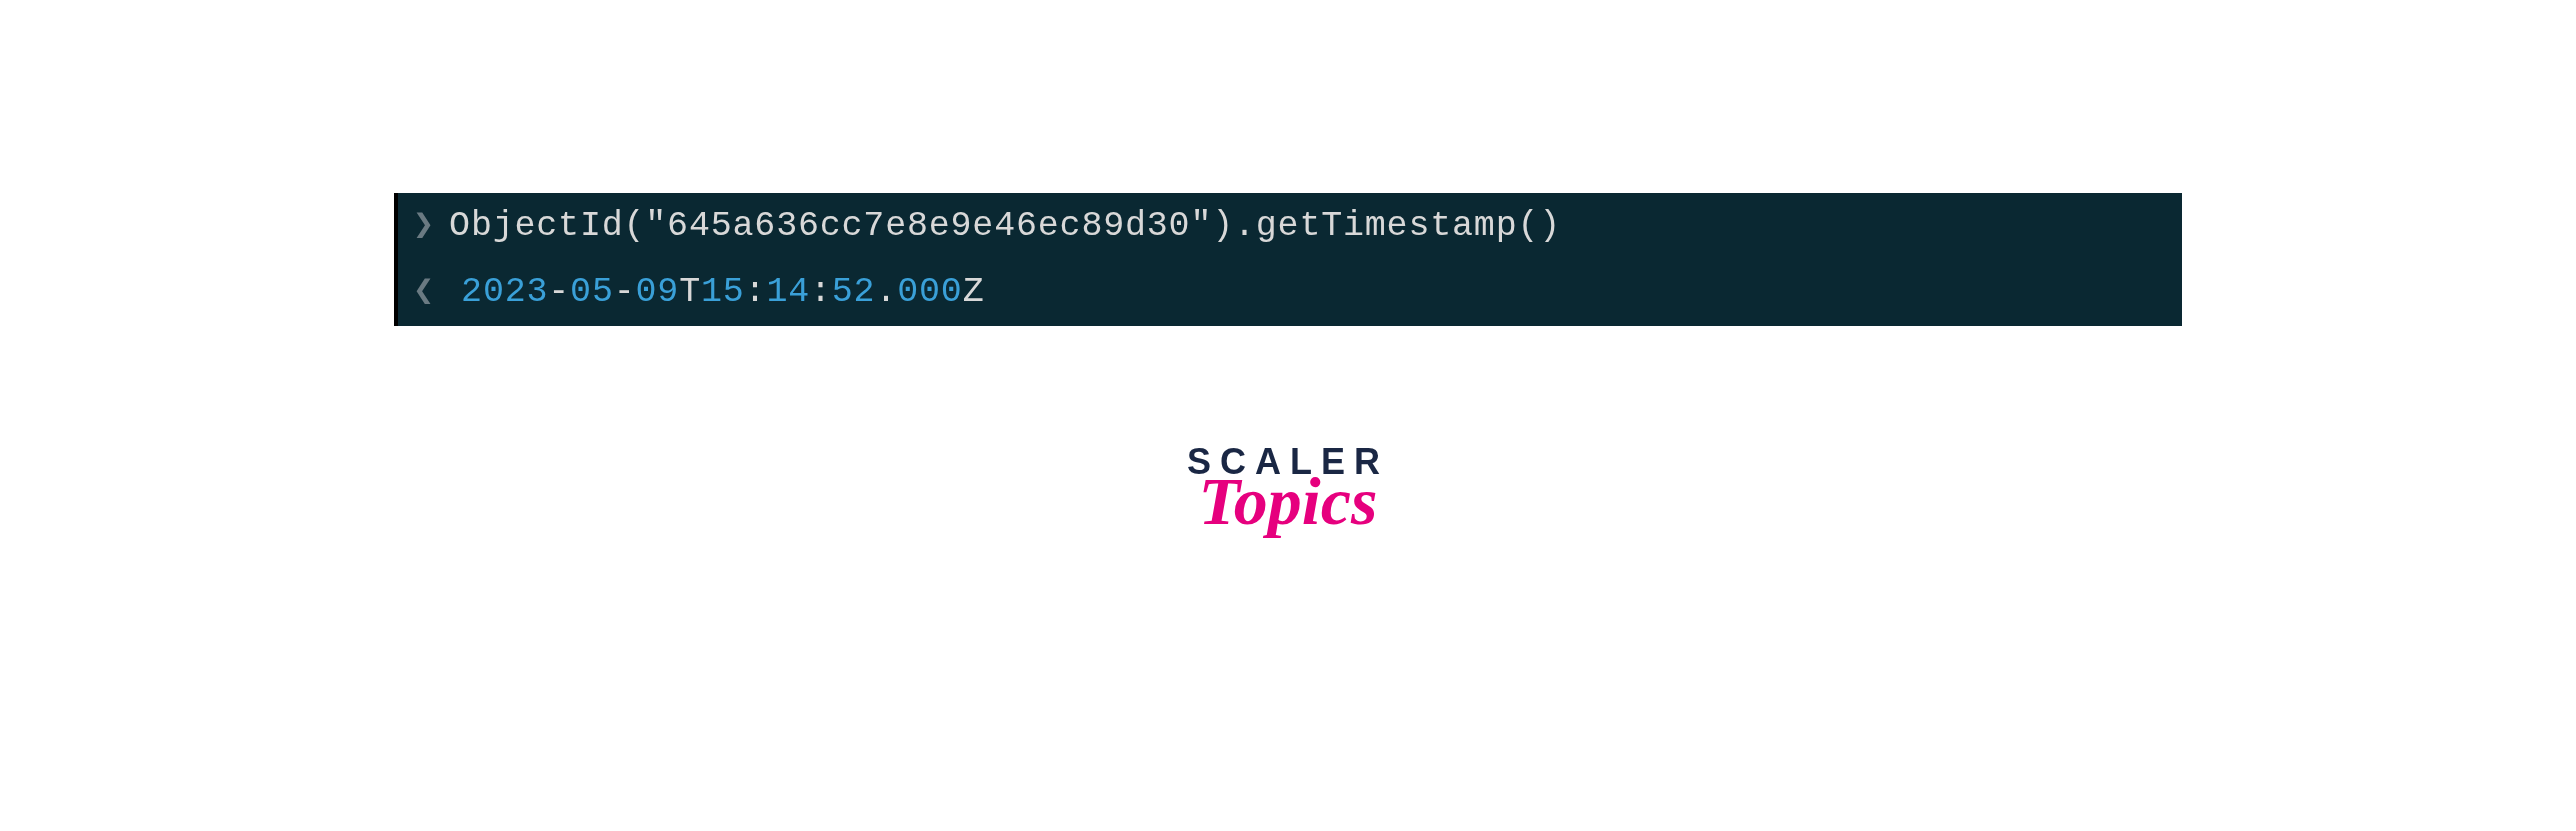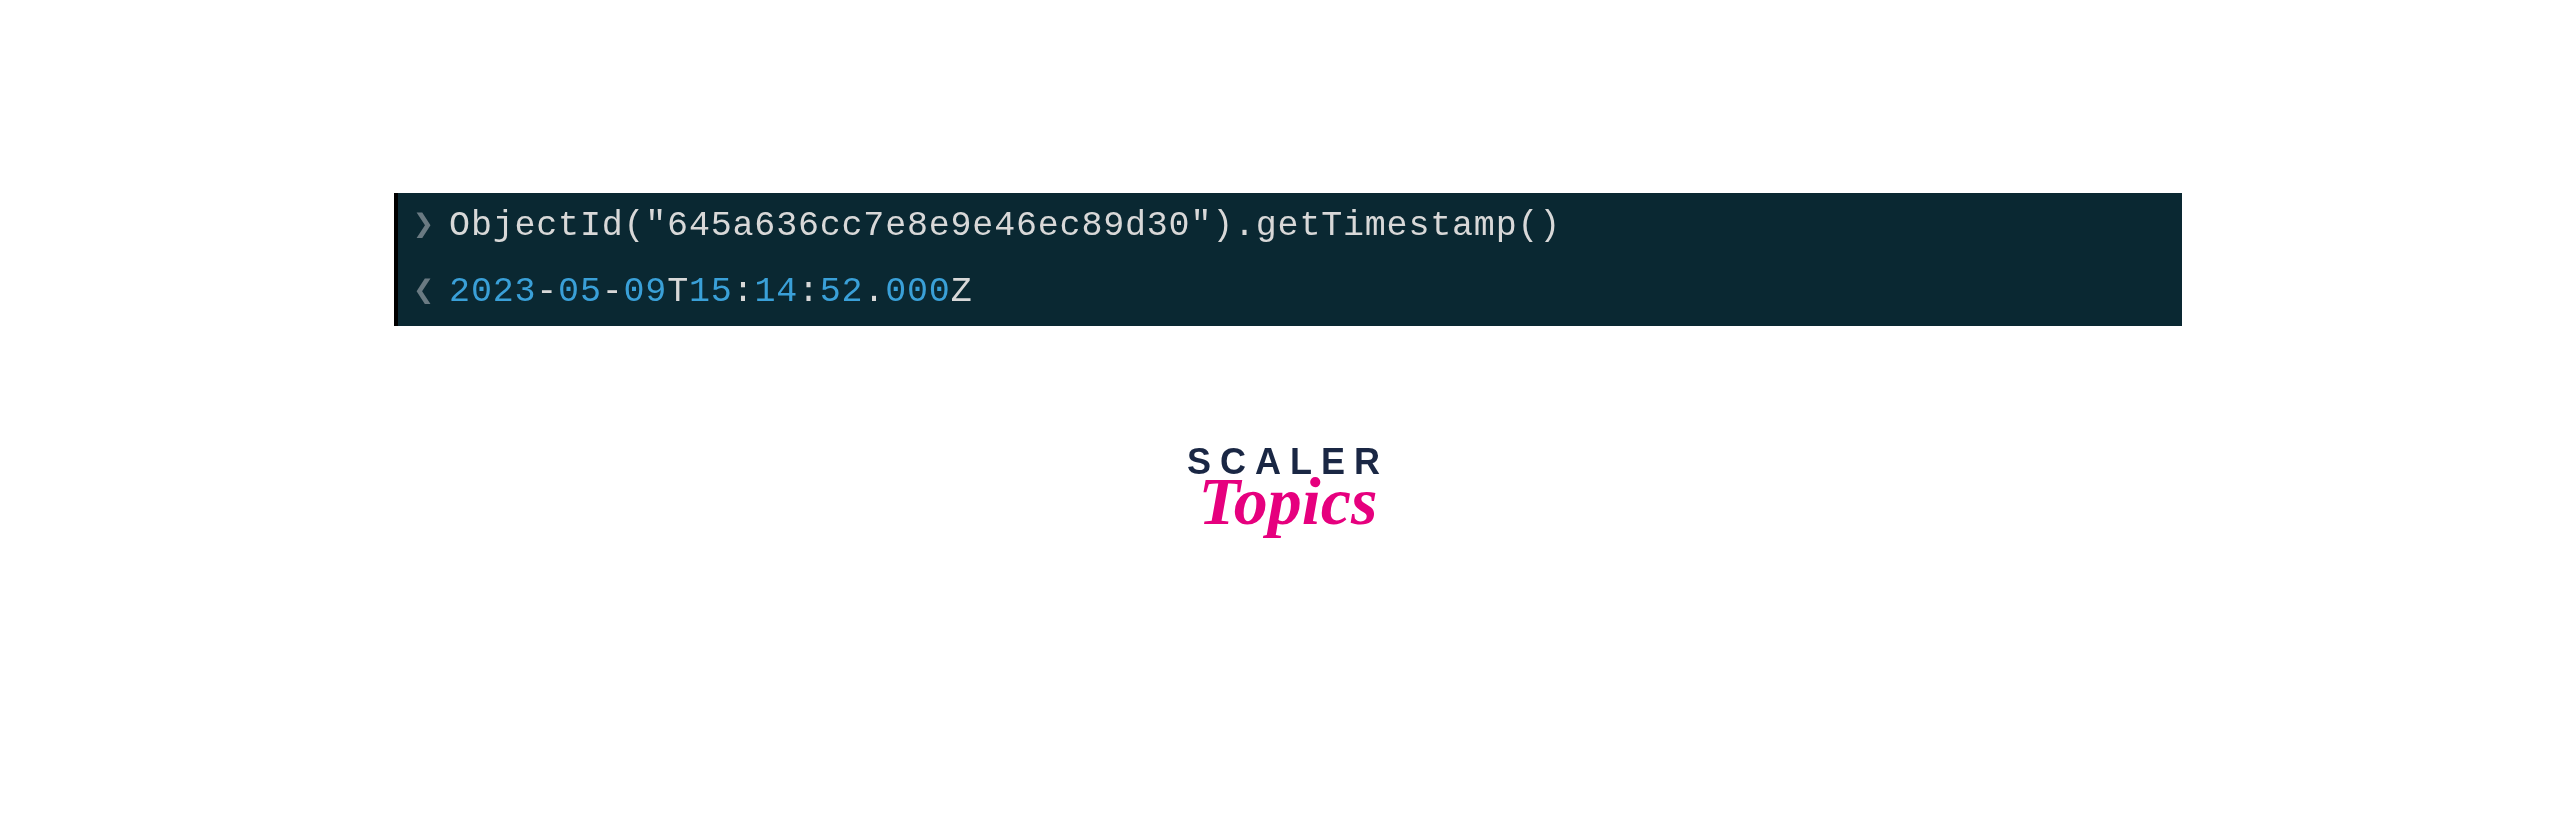--- a/index.html
+++ b/index.html
@@ -46,20 +46,21 @@
       margin-right: 15px;
     }
     
     .input-text {
       color: #d8d8d8;
       letter-spacing: 0.8px;
     }
     
     .output-text {
       letter-spacing: 0.8px;
+      margin-left: 12px;
     }
     
     .num {
       color: #3aa0d8;
     }
     
     .dash {
       color: #d8d8d8;
     }
     

